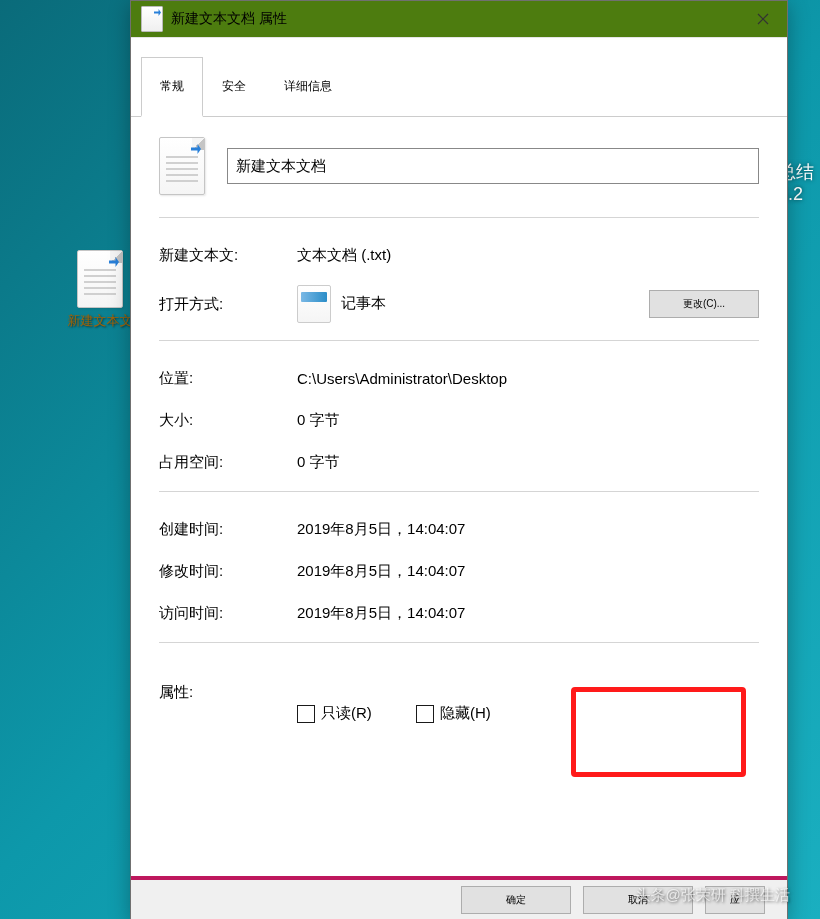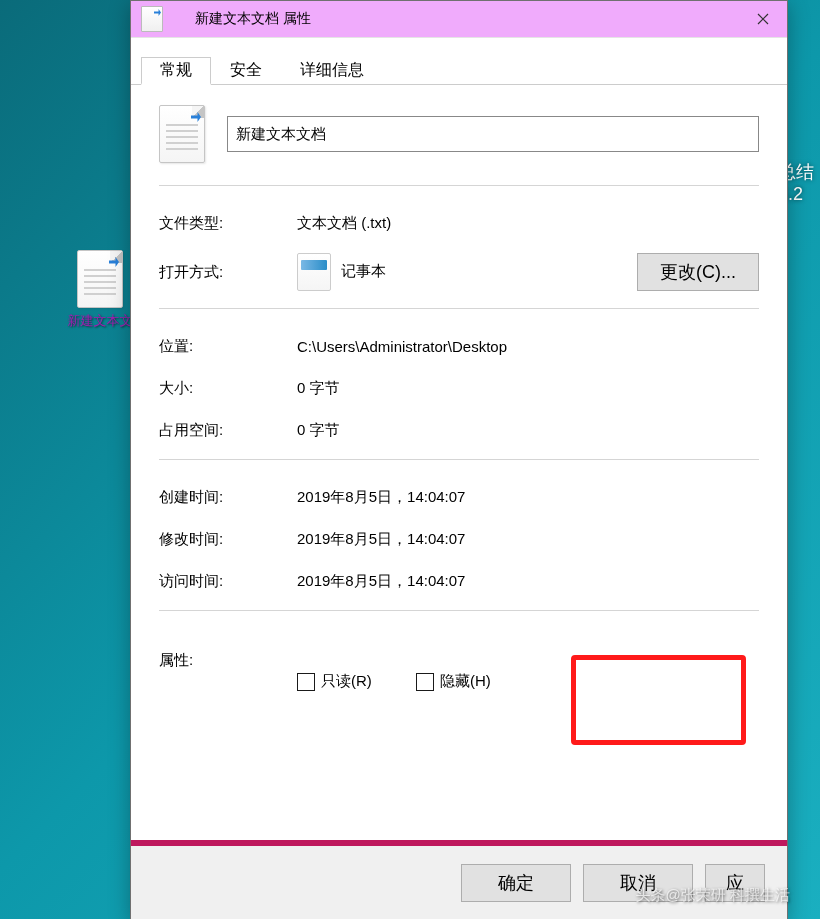--- a/index.html
+++ b/index.html
@@ -17,21 +17,21 @@
       position: absolute;
       width: 100%;
       height: 100%;
     }
     .desktop-icon {
       position: absolute;
       left: 55px;
       top: 250px;
       width: 90px;
       text-align: center;
-      color: #a21caf;
+      color: #a16207;
     }
     .desktop-icon .fileicon {
       margin: 0 auto 4px;
     }
     .desktop-icon-label {
       font-size: 13px;
       text-shadow: 1px 1px 2px rgba(0,0,0,0.6);
     }
     .fileicon {
       width: 44px;
@@ -81,22 +81,21 @@
       box-shadow: 0 4px 20px rgba(0,0,0,0.3);
       display: flex;
       flex-direction: column;
     }
     .titlebar {
       height: 36px;
       display: flex;
       align-items: center;
       padding-left: 10px;
       border-bottom: 1px solid #e5e5e5;
-      background: #f0abfc;
-      gap: 24px;
+      background: #4d7c0f;
     }
     .titlebar .mini-icon {
       width: 20px; height: 24px;
       background: linear-gradient(#fff, #f0f0f0);
       border: 1px solid #bbb;
       margin-right: 8px;
       position: relative;
       border-radius: 1px;
     }
     .titlebar .mini-icon::after{
@@ -118,22 +117,22 @@
       cursor: pointer;
       font-size: 14px;
     }
     .tabs {
       display: flex;
       padding: 18px 10px 0 10px;
       border-bottom: 1px solid #cccccc;
       margin-bottom: 0;
     }
     .tab {
-      padding: 2px 18px;
-      font-size: 16px;
+      padding: 20px 18px;
+      font-size: 12px;
       border: 1px solid transparent;
       border-bottom: none;
       position: relative;
       top: 1px;
       cursor: pointer;
     }
     .tab.active {
       border-color: #cccccc;
       background: #ffffff;
       border-bottom: 2px solid #ffffff;
@@ -194,21 +193,21 @@
       content:"";
       position:absolute;
       left:3px; right:3px; top:6px; height:10px;
       background: linear-gradient(90deg,#7ab8e5,#2a8dc8);
       border-radius:1px;
     }
     .btn {
       background: #e1e1e1;
       border: 1px solid #adadad;
       padding: 6px 22px;
-      font-size: 18px;
+      font-size: 10px;
       font-family: inherit;
       cursor: pointer;
       min-width: 110px;
     }
     .chk-wrap {
       display: inline-flex;
       align-items: center;
       margin-right: 40px;
       margin-top: 45px;
     }
@@ -219,22 +218,22 @@
       margin-right: 6px;
       background: #fff;
     }
     .highlight-box {
       position: absolute;
       border: 5px solid #ff1a1a;
       border-radius: 4px;
       pointer-events: none;
     }
     .button-bar {
-      border-top: 6px solid #be185d;
-      padding: 18px 22px;
+      border-top: 4px solid #be185d;
+      padding: 6px 22px;
       display: flex;
       justify-content: flex-end;
       gap: 12px;
       background: #f0f0f0;
     }
     .button-bar .btn { min-width: 110px; }
     .bg-label {
       position: absolute;
       right: 6px; top: 160px;
       color: #fff;
@@ -299,21 +298,21 @@
               <span></span>
               <span></span>
               <span></span>
             </div>
         </div>
         <input class="filename-input" value="新建文本文档" style="">
       </div>
       <hr class="sep">
 
       <div class="row">
-        <div class="row-label">文件类型:</div>
+        <div class="row-label">新建文本文:</div>
         <div class="row-value">文本文档 (.txt)</div>
       </div>
 
       <div class="row" style="min-height:56px;">
         <div class="row-label">打开方式:</div>
         <div class="row-value">
           <span class="app-icon"></span><span>记事本</span>
         </div>
         <div class="row-action">
           <button class="btn">更改(C)...</button>

